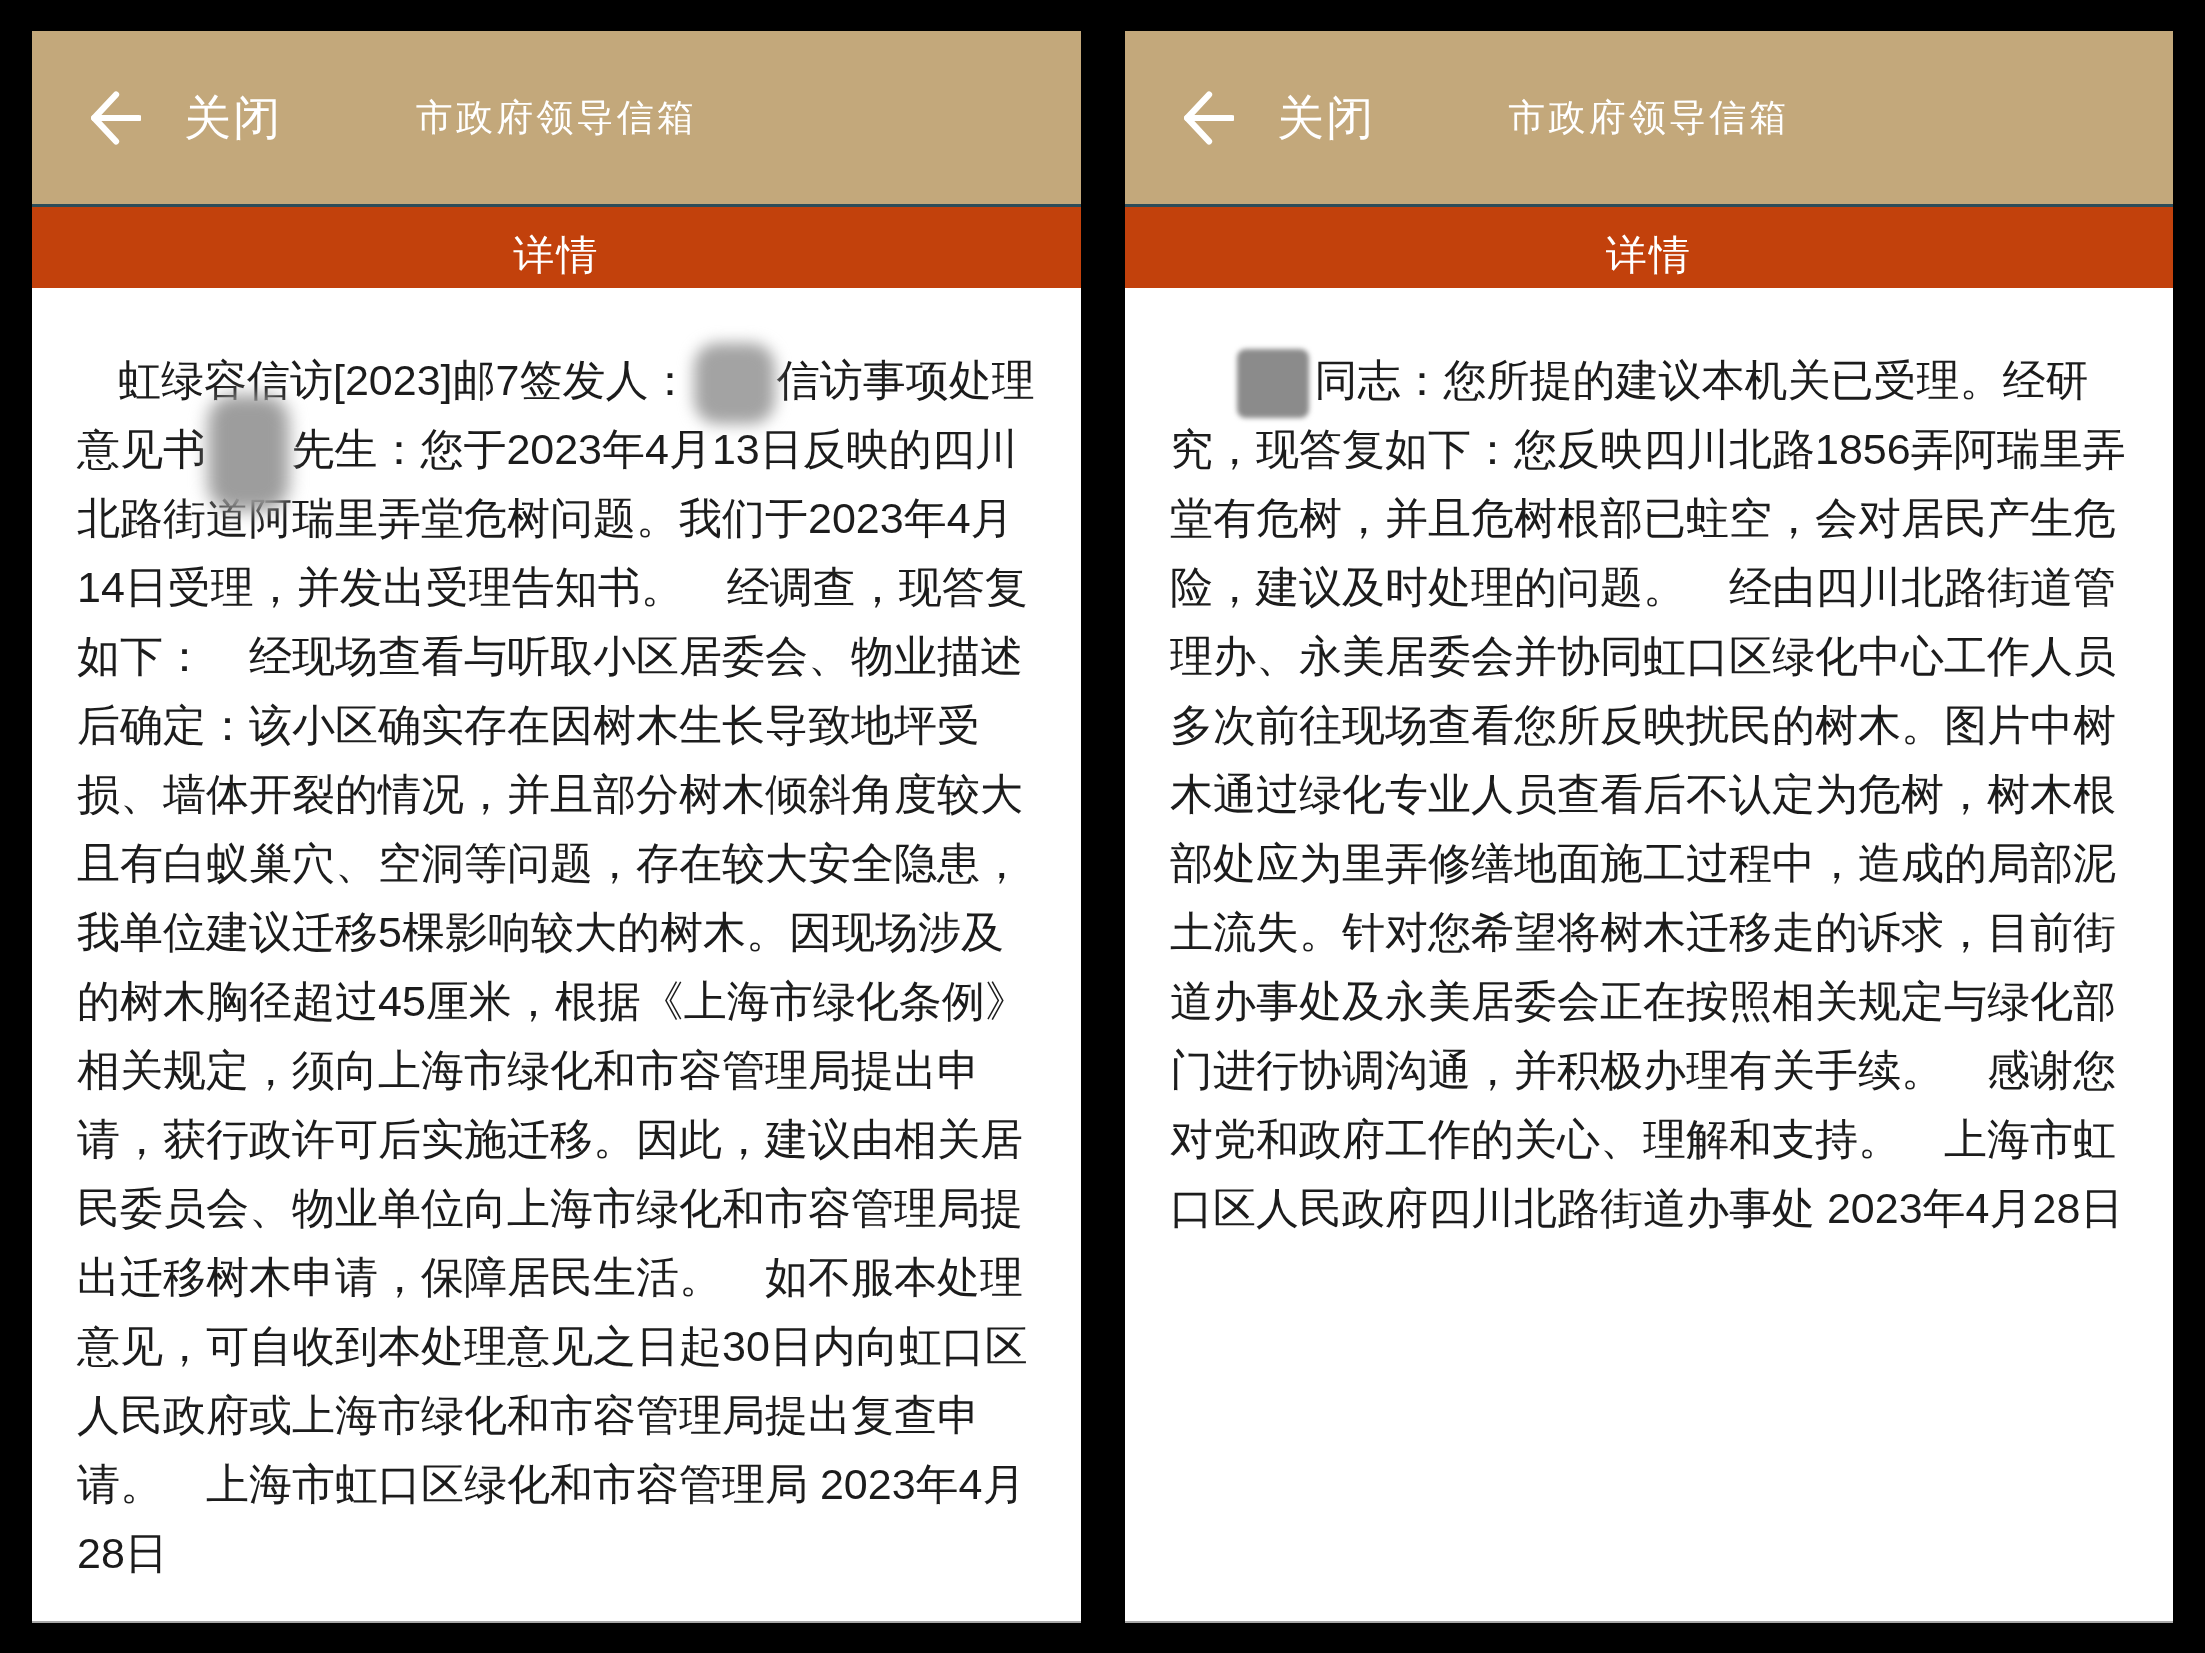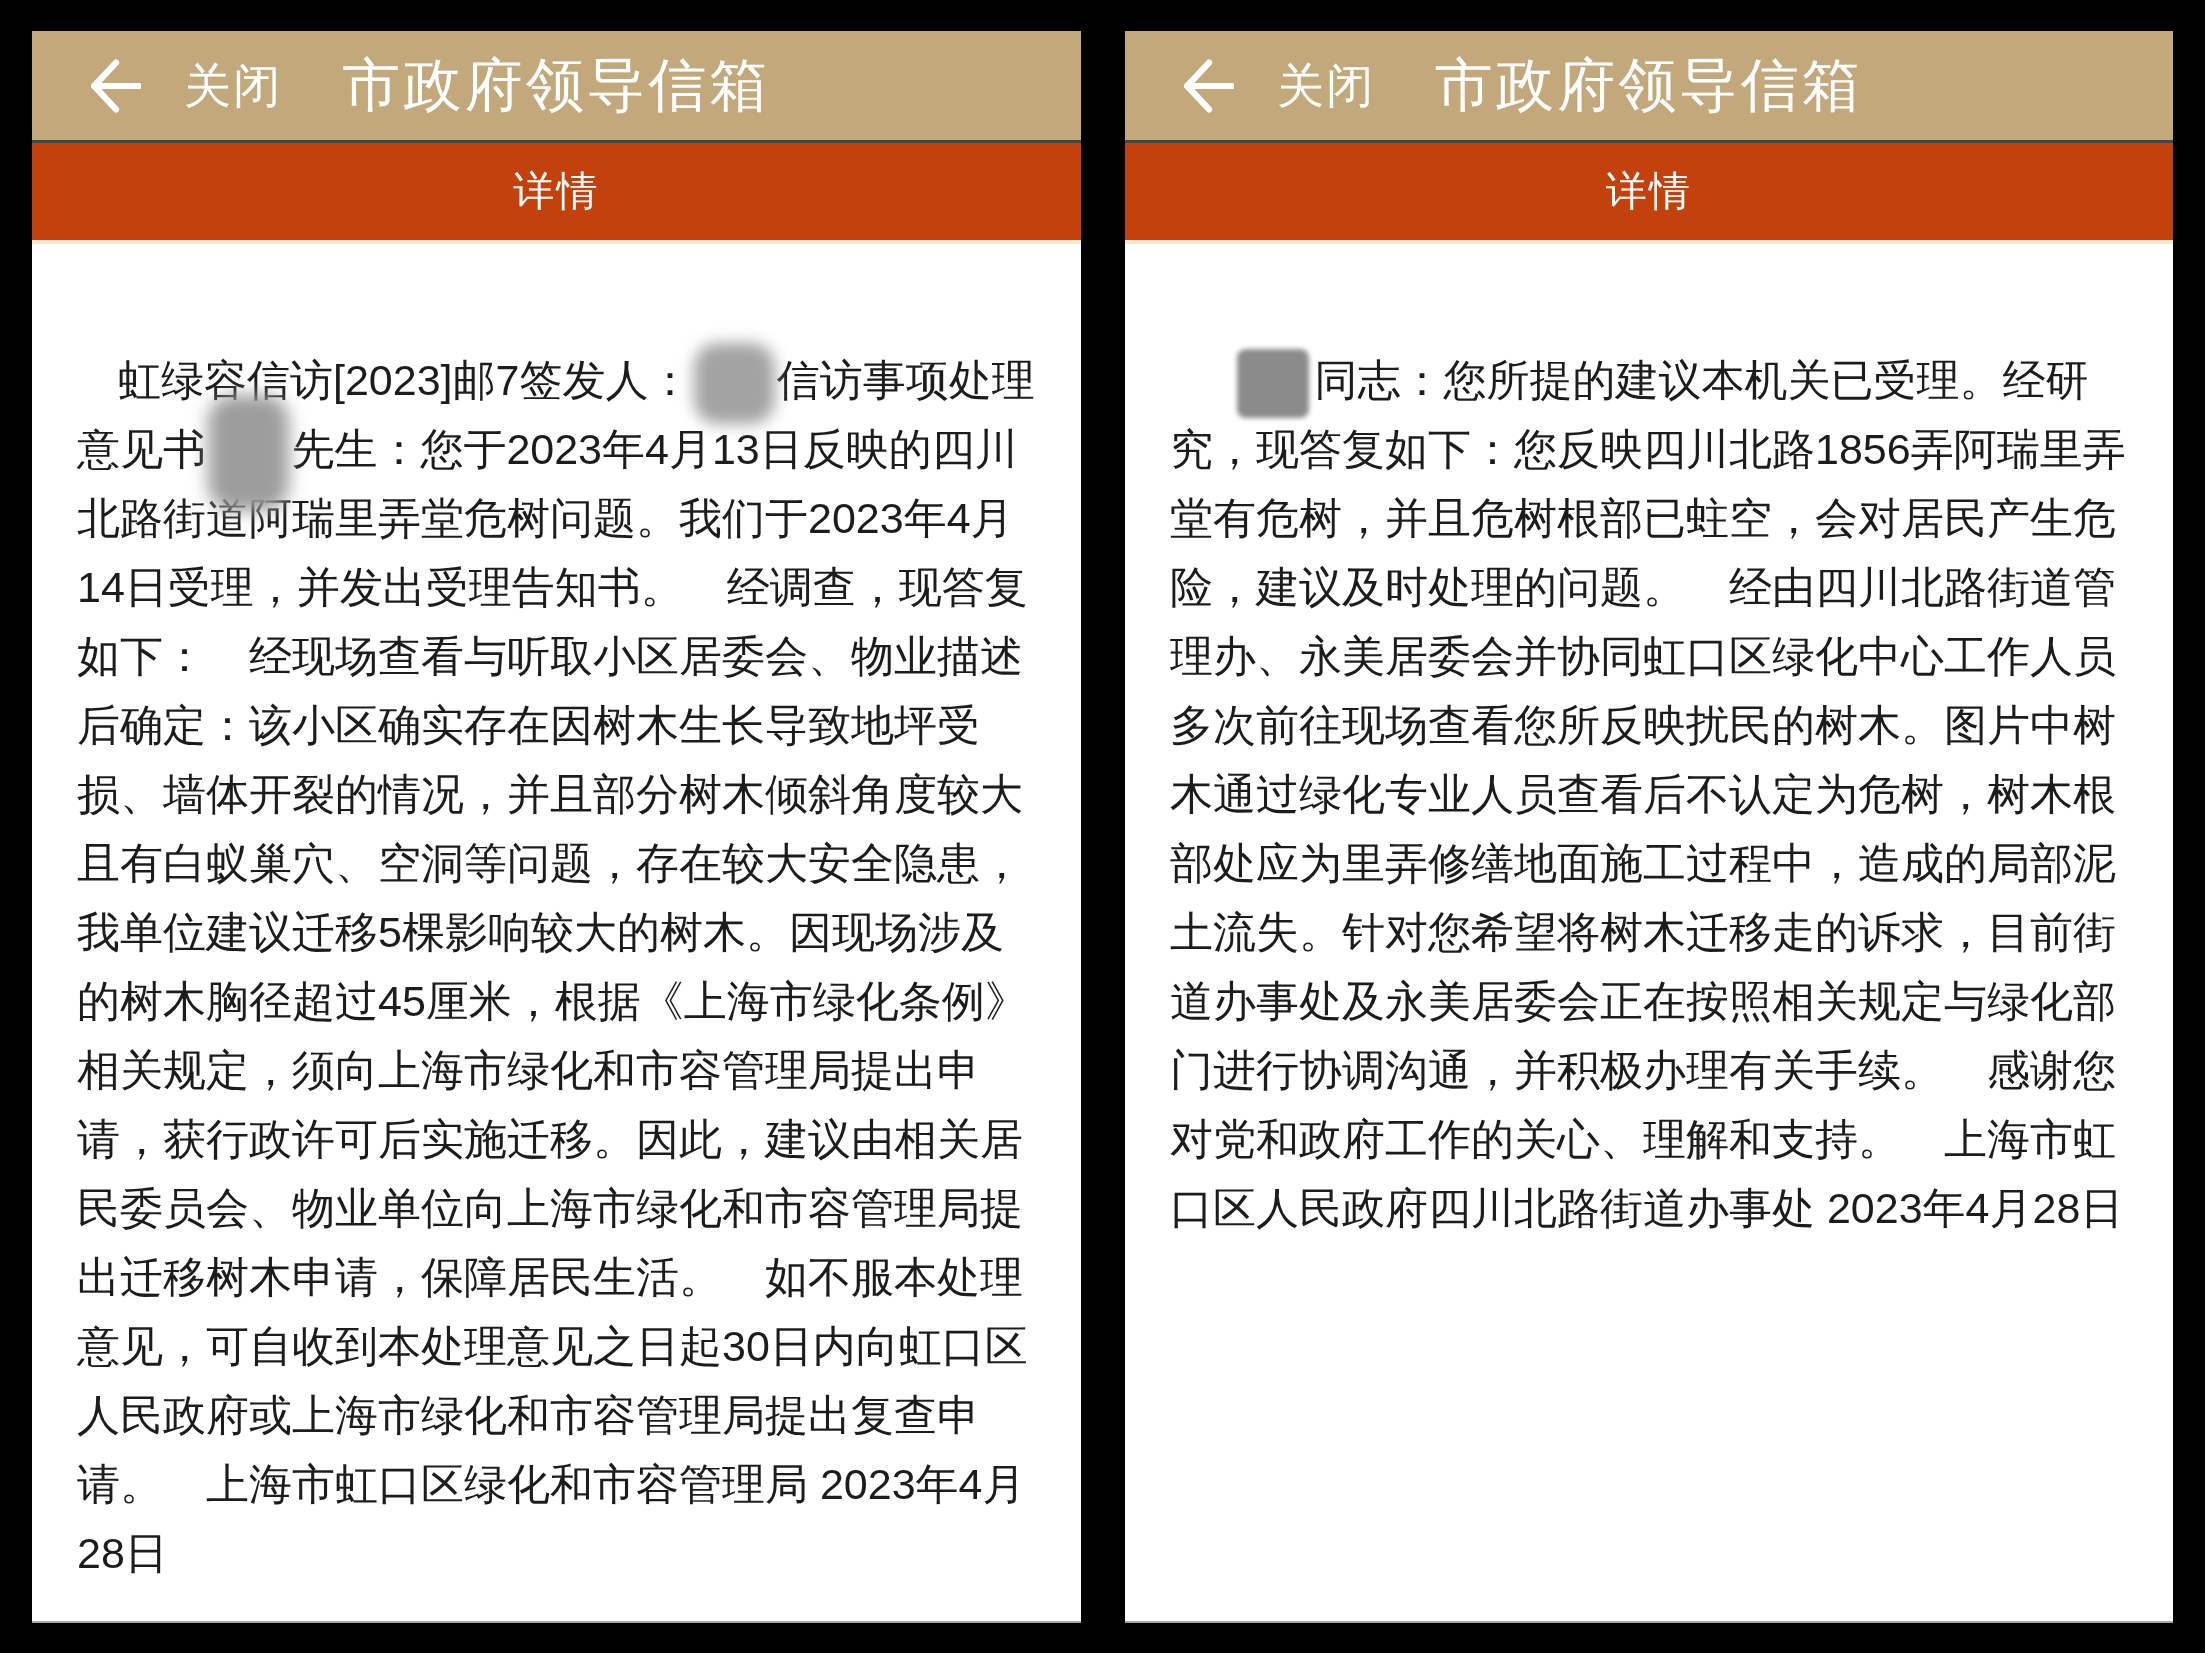--- a/index.html
+++ b/index.html
@@ -17,21 +17,21 @@
     background: #ffffff;
     box-sizing: border-box;
     border-bottom: 2.7px solid #a8a8a8;
     overflow: hidden;
   }
   #panel-left  { left: 32px;   width: 1049px; }
   #panel-right { left: 1125px; width: 1048px; }
 
   .appbar {
     position: relative;
-    height: 112px;
+    height: 176px;
     background: #c3a87b;
     box-sizing: border-box;
     border-bottom: 3.8px solid #2c4c59;
     text-align: center;
   }
   .back-arrow {
     position: absolute;
     left: 57px; top: 50%;
     transform: translateY(-50%);
     width: 52px; height: 59px;
@@ -43,21 +43,21 @@
     color: #ffffff;
     font-size: 47px;
     letter-spacing: 2.2px;
     white-space: nowrap;
   }
   .appbar-title {
     position: absolute;
     left: 50%; top: 50%;
     transform: translate(-50%, -50%);
     color: #ffffff;
-    font-size: 58px;
+    font-size: 37px;
     letter-spacing: 3.2px;
     white-space: nowrap;
   }
   .tabbar {
     height: 97px;
     background: #c2410c;
     display: flex;
     align-items: center;
     justify-content: center;
   }

